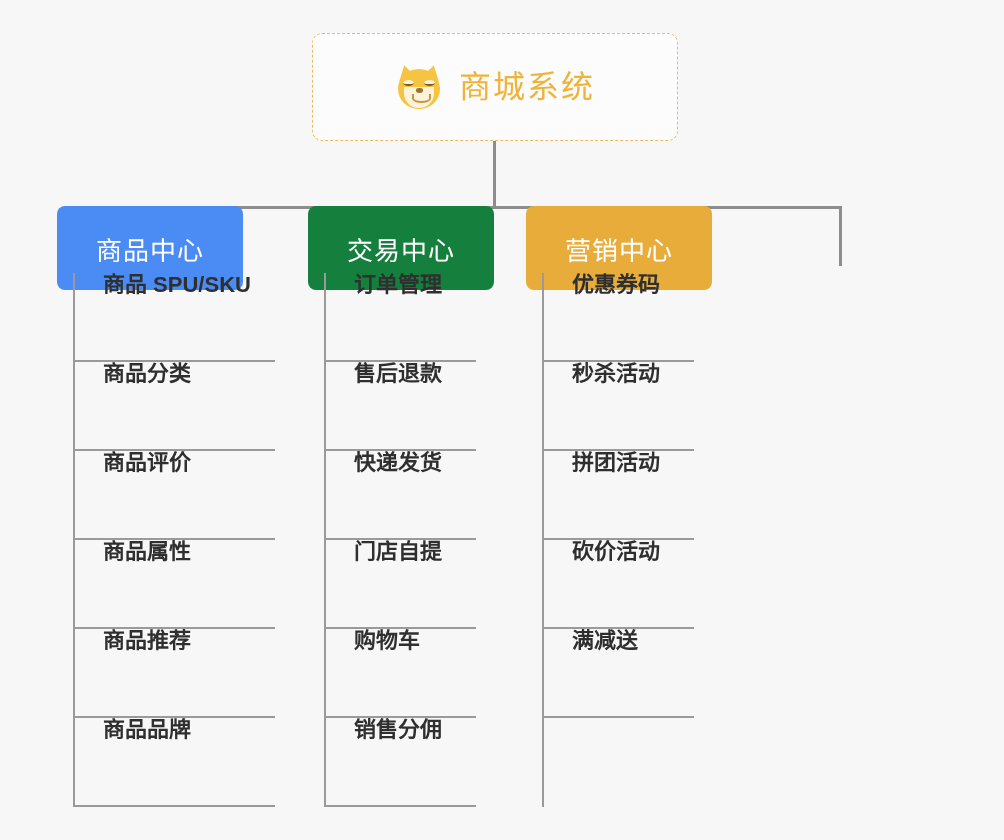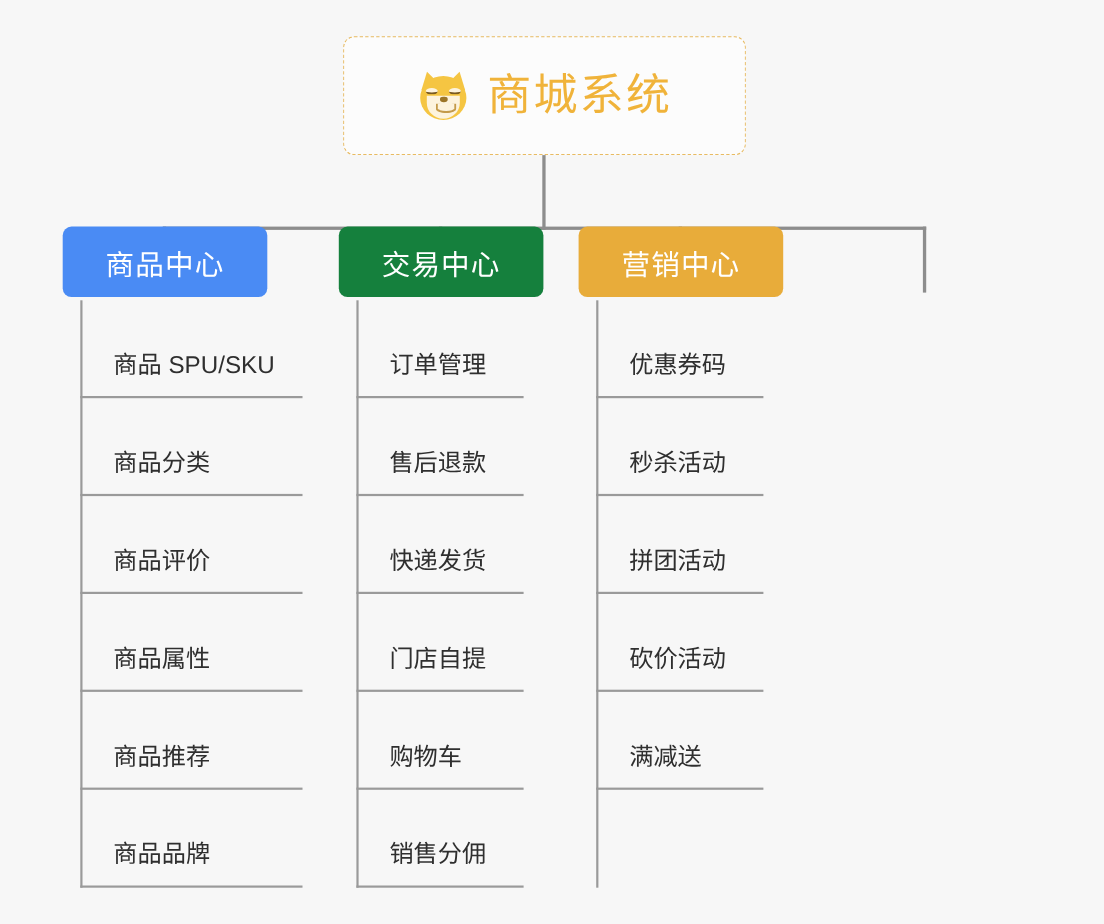--- a/index.html
+++ b/index.html
@@ -38,21 +38,21 @@
     justify-content: center;
     gap: 16px;
   }
   .root-emoji {
     width: 48px;
     height: 48px;
     position: relative;
     flex: 0 0 auto;
   }
   .root-title {
-    font-size: 40px;
+    font-size: 32px;
     color: #f0b33a;
     letter-spacing: 2px;
     line-height: 1;
     white-space: nowrap;
   }
 
   
   .shiba { position:absolute; }
   .shiba-ear {
     width: 0; height: 0;
@@ -99,21 +99,21 @@
   }
 
   
   .line { position: absolute; background: #8d8d8d; }
   .line-v { width: 3px; }
   .line-h { height: 3px; }
 
   
   .branch-head {
     position: absolute;
-    height: 64px;
+    height: 84px;
     border-radius: 8px;
     display: flex;
     align-items: center;
     justify-content: center;
     color: #ffffff;
     font-size: 26px;
     letter-spacing: 1px;
     white-space: nowrap;
   }
 
@@ -127,23 +127,23 @@
     left: 0;
     top: 0;
     width: 2px;
     background: #9a9a9a;
   }
   .leaf-item {
     position: relative;
     height: 89px;
     box-sizing: border-box;
     display: flex;
-    align-items: flex-end;
     padding-left: 30px;
     padding-bottom: 18px;
+    font-weight: bold;
   }
   .leaf-item::after {
     content: "";
     position: absolute;
     left: 0;
     bottom: 0;
     height: 2px;
     width: 100%;
     background: #9a9a9a;
   }

